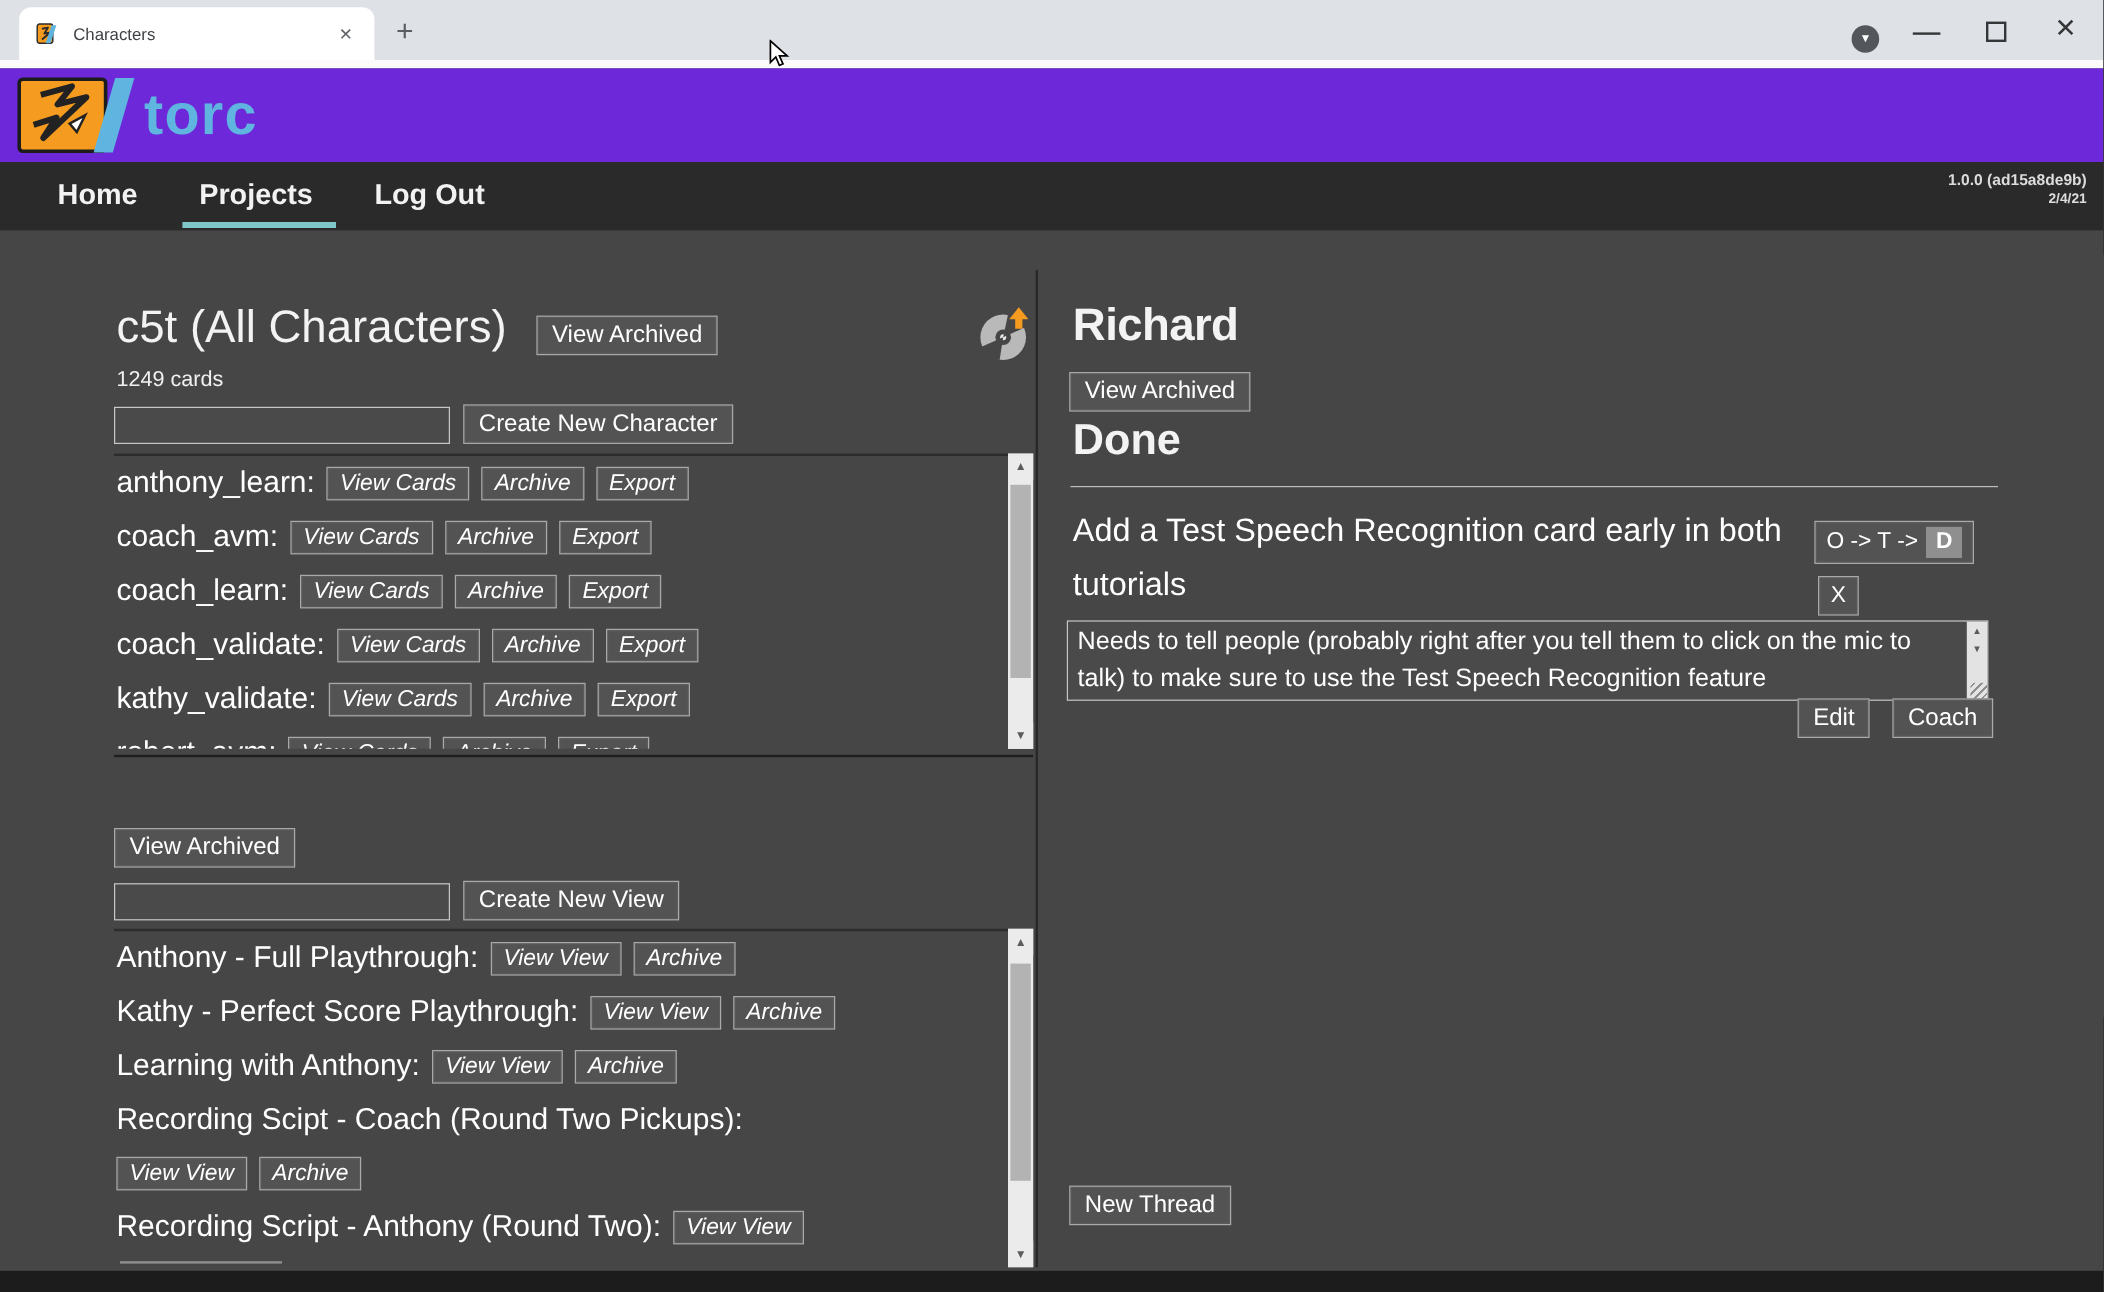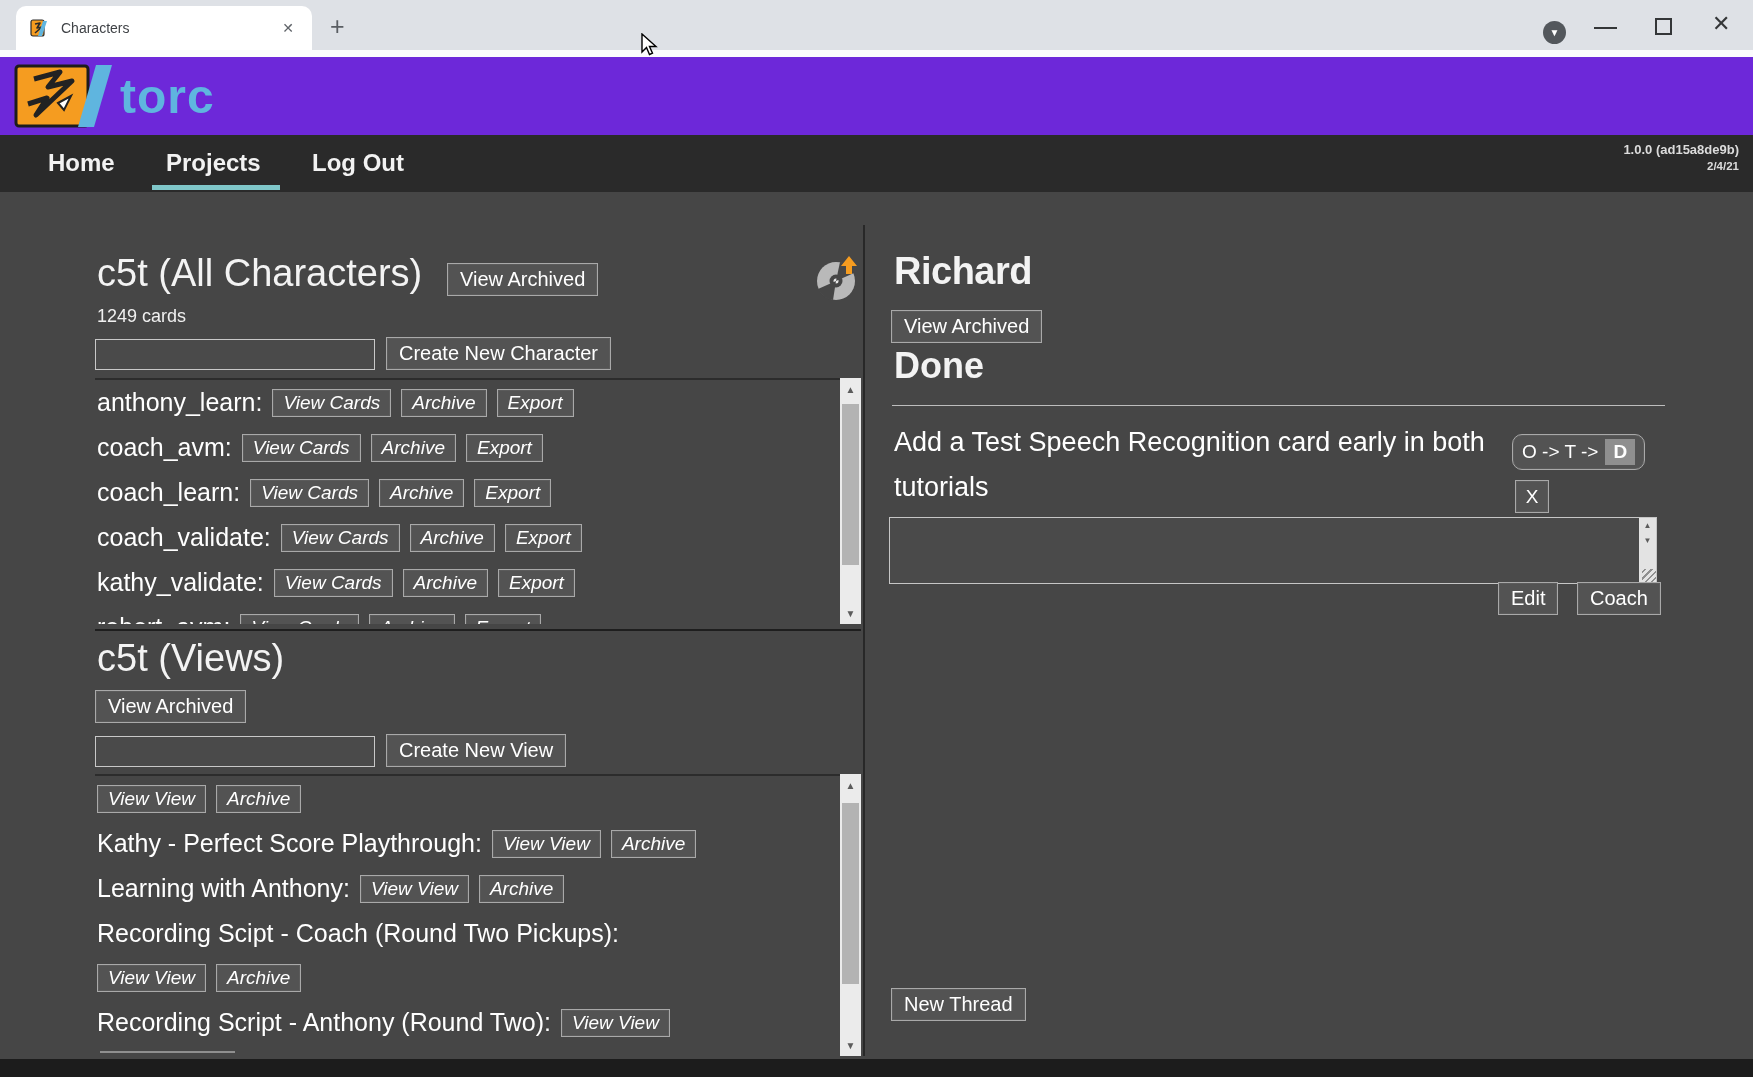--- a/index.html
+++ b/index.html
@@ -78,21 +78,21 @@
   .sbar-views .sb-thumb { top:29px; height:181px; }
 
   
   .panel-divider { position:absolute; left:863px; top:225px; width:2px; height:831px; background:#282828; }
   .comments-title { position:absolute; left:894px; top:250px; font-weight:bold; letter-spacing:-0.5px; }
   .comments-viewarch { position:absolute; left:891px; top:310px; }
   .comments-done { position:absolute; left:894px; top:345px; font-size:36px; color:#f3f3f3; font-weight:bold; }
   .comments-hr { position:absolute; left:892px; top:405px; width:773px; height:1px; background:#bdbdbd; }
   .thread-title { position:absolute; left:894px; top:420px; width:610px; font-size:27px;
                   line-height:45px; color:#ffffff; }
-  .state-btn { position:absolute; left:1512px; top:434px; height:36px; gap:7px; font-size:19px; padding:0 9px;border-radius:10px; }
+  .state-btn { position:absolute; left:1512px; top:434px; height:36px; gap:7px; font-size:19px; padding:0 9px; }
   .state-active { background:#8f8f8f; font-weight:bold; padding:2px 8px; color:#fff; }
   .thread-x { position:absolute; left:1515px; top:480px; width:34px; height:33px; font-size:19px; }
   .thread-body { position:absolute; left:889px; top:517px; width:768px; height:67px; background:#4a4a4a;
                  border:1px solid #c6c6c6; }
   .thread-body-text { position:absolute; left:8px; top:1px; width:725px; font-size:21px; line-height:31px;
                       color:#ffffff; }
   .ta-scroll { position:absolute; right:0; top:0; bottom:0; width:17px; background:#e3e3e3; }
   .ta-btn { height:15px; display:flex; align-items:center; justify-content:center; font-size:8px;
             color:#5c5c5c; cursor:pointer; }
   .ta-grip { position:absolute; right:0; bottom:0; width:14px; height:14px; cursor:nwse-resize;
@@ -209,27 +209,27 @@
       <button class="btn btn-sm">Export</button>
     </div>
   </div>
   <div class="sbar sbar-chars">
     <div class="sb-btn sb-up">▲</div>
     <div class="sb-thumb"></div>
     <div class="sb-btn sb-down">▼</div>
   </div>
 
   <div class="views-topline"></div>
-  <div class="h1 views-title">c5t (Views)</div>
   <button class="btn btn-lg views-viewarch">View Archived</button>
   <input class="tinput views-input" value="" style="">
   <button class="btn btn-lg views-create">Create New View</button>
 
   <div class="list views-list">
     <div class="lrow">
+      <span class="lrow-label">Anthony - Full Playthrough:</span>
       <button class="btn btn-sm">View View</button>
       <button class="btn btn-sm">Archive</button>
     </div>
     <div class="lrow">
       <span class="lrow-label">Kathy - Perfect Score Playthrough:</span>
       <button class="btn btn-sm">View View</button>
       <button class="btn btn-sm">Archive</button>
     </div>
     <div class="lrow">
       <span class="lrow-label">Learning with Anthony:</span>
@@ -265,20 +265,21 @@
 
   <div class="thread-title">Add a Test Speech Recognition card early in both tutorials</div>
 
   <button class="btn state-btn">
     <span>O -&gt; T -&gt;</span>
     <span class="state-active">D</span>
   </button>
   <button class="btn thread-x">X</button>
 
   <div class="thread-body">
+    <div class="thread-body-text">Needs to tell people (probably right after you tell them to click on the mic to talk) to make sure to use the Test Speech Recognition feature</div>
     <div class="ta-scroll">
       <div class="ta-btn">▲</div>
       <div class="ta-btn">▼</div>
     </div>
     <div class="ta-grip"></div>
   </div>
 
   <button class="btn btn-lg edit-btn">Edit</button>
   <button class="btn btn-lg reply-btn">Coach</button>
 

